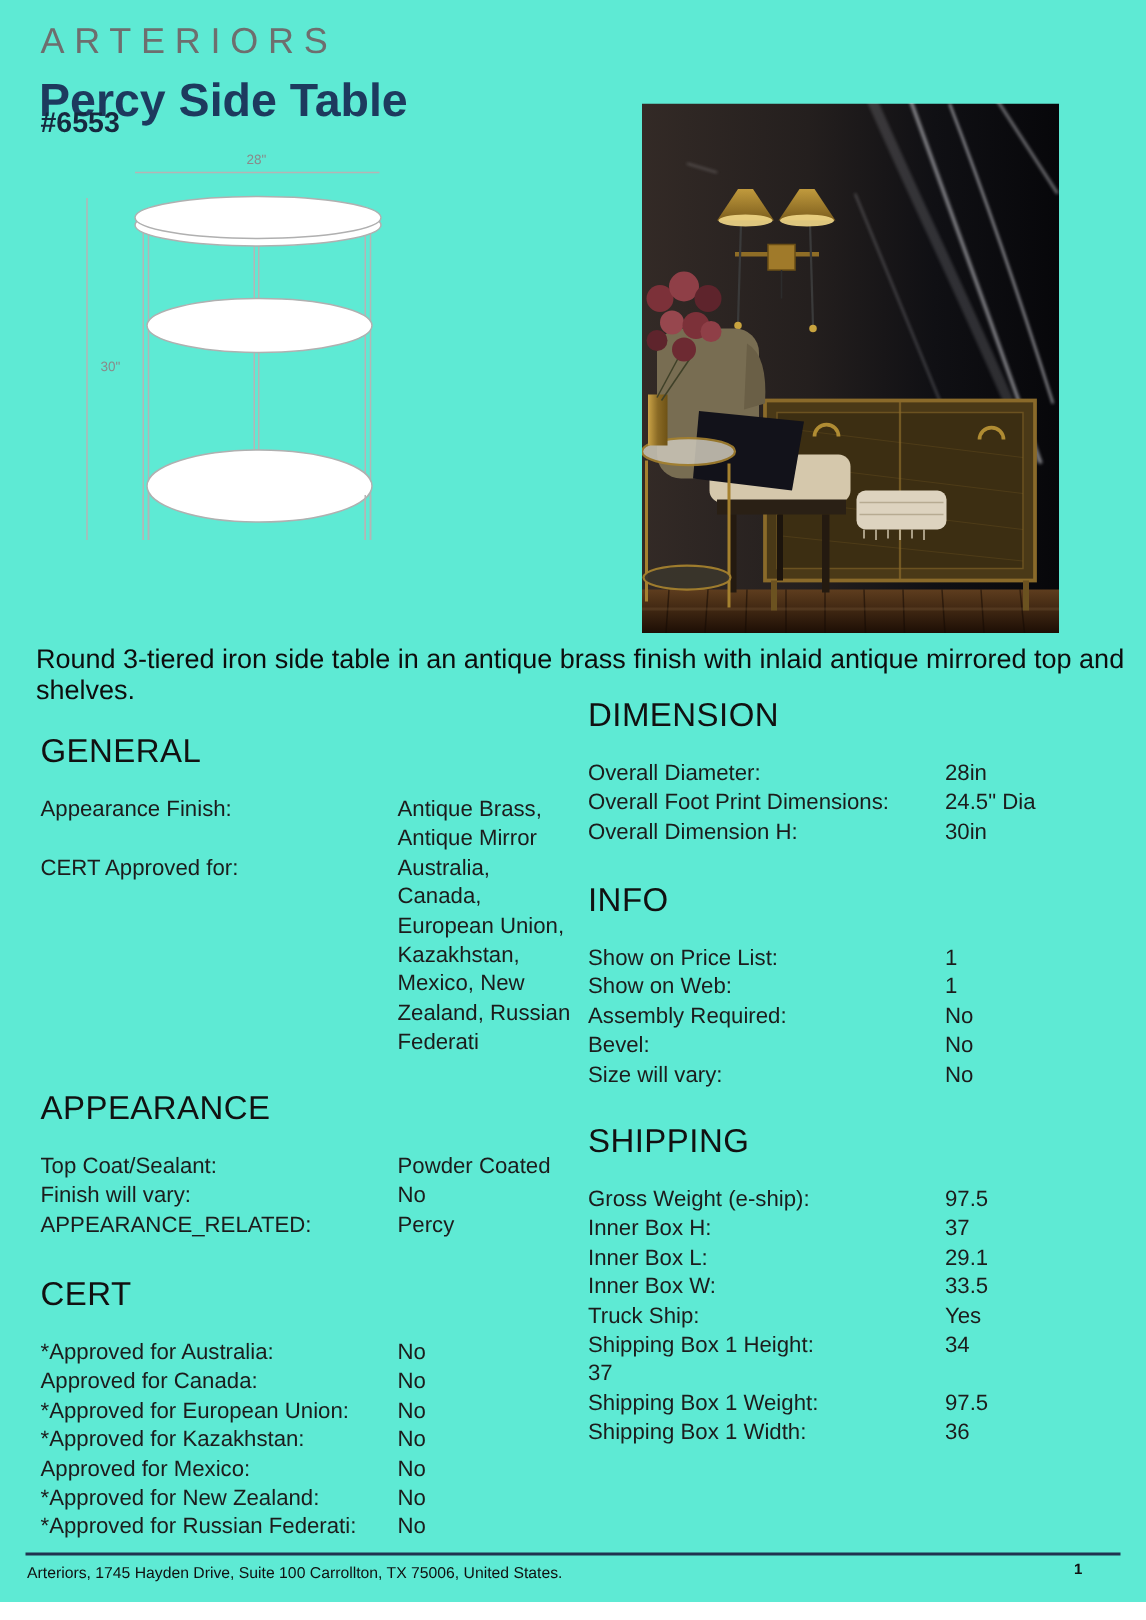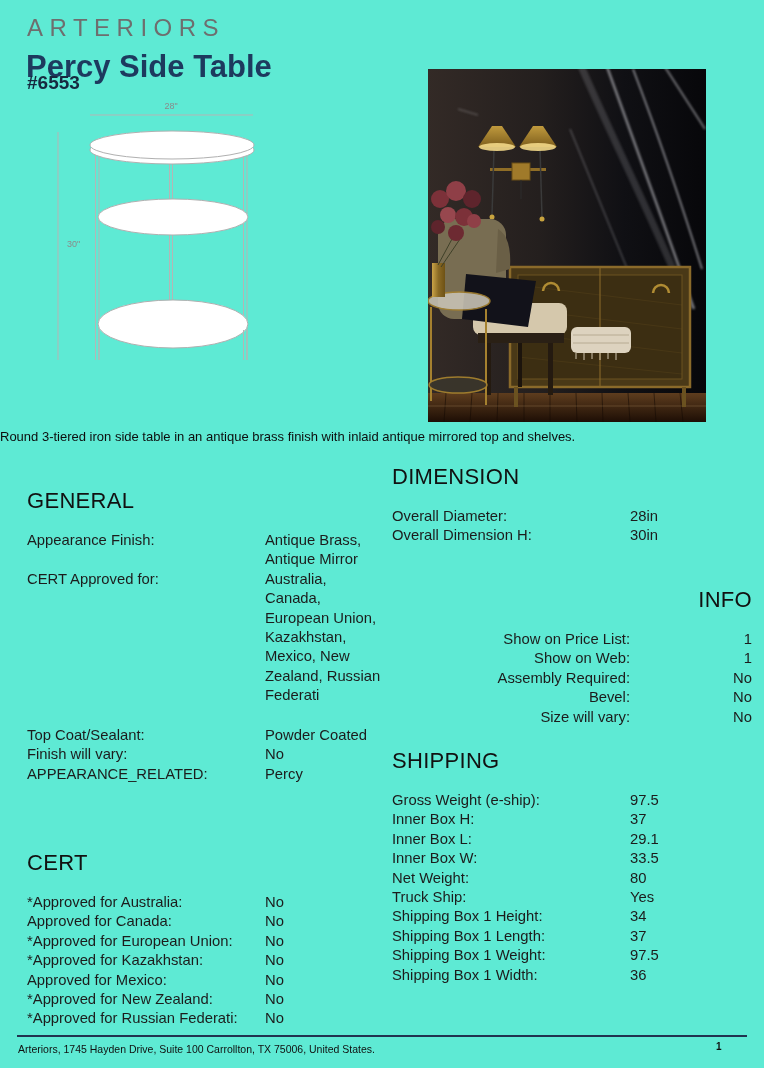--- a/index.html
+++ b/index.html
@@ -10,33 +10,33 @@
   .brand { position:absolute; left:27px; top:14px; font-size:24px; letter-spacing:6.5px;
     color:#6e6e6e; font-weight:400; }
   .title { position:absolute; left:26px; top:49px; font-size:31px; font-weight:bold; color:#1d3a5e; }
   .sku   { position:absolute; left:27px; top:72px; font-size:19px; font-weight:bold; color:#16293f; }
 
   .drawing { position:absolute; left:40px; top:95px; width:300px; height:310px; }
   .drawing text { font-family:"Liberation Sans", sans-serif; font-size:9px; fill:#8a8a8a; }
 
   .photo { position:absolute; left:428px; top:69px; width:278px; height:353px; }
 
-  .description { position:absolute; left:0; top:429px; width:740px; font-size:13px; color:#0d0d0d; }
+  .description { position:absolute; left:24px; top:429px; width:740px; font-size:18px; color:#0d0d0d; }
 
   .section { position:absolute; }
   .section h2 { font-size:22px; font-weight:500; color:#111; line-height:26px; margin:0 0 17px 0;
     letter-spacing:0.3px; }
   .spec-rows { display:block; }
   .spec-row { display:grid; grid-template-columns:238px 1fr; align-items:start; }
   .spec-label, .spec-value { font-size:14.8px; line-height:19.4px; color:#1c1c1c; white-space:pre-line; }
 
   .col-left  { left:27px;  width:360px;margin-top:24px; }
   .col-right { left:392px; width:360px; }
   .sec-l0 { top:464px; } .sec-l1 { top:702px; } .sec-l2 { top:826px; }
-  .sec-r0 { top:464px; } .sec-r1 { top:587px;text-align:right; } .sec-r2 { top:748px; }
+  .sec-r0 { top:464px; } .sec-r1 { top:587px; } .sec-r2 { top:748px; }
 
   .footer-rule { position:absolute; left:17px; top:1035px; width:730px; height:2px; background:#20334f; }
   .footer-address { position:absolute; left:18px; top:1043px; font-size:10.5px; color:#101010; }
   .page-number { position:absolute; left:716px; top:1041px; font-size:10px; color:#101010; font-weight:bold; }
 </style>
 </head>
 <body>
 
 <div class="page">
 
@@ -224,20 +224,21 @@
 Canada,
 European Union,
 Kazakhstan,
 Mexico, New
 Zealand, Russian
 Federati</div>
         </div>
       </div>
   </div>
   <div class="section col-left sec-l1">
+    <h2>APPEARANCE</h2>
     <div class="spec-rows">
         <div class="spec-row">
           <div class="spec-label">Top Coat/Sealant:</div>
           <div class="spec-value">Powder Coated</div>
         </div>
         <div class="spec-row">
           <div class="spec-label">Finish will vary:</div>
           <div class="spec-value">No</div>
         </div>
         <div class="spec-row">
@@ -281,20 +282,24 @@
   </div>
 
   <div class="section col-right sec-r0">
     <h2>DIMENSION</h2>
     <div class="spec-rows">
         <div class="spec-row">
           <div class="spec-label">Overall Diameter:</div>
           <div class="spec-value">28in</div>
         </div>
         <div class="spec-row">
+          <div class="spec-label">Overall Foot Print Dimensions:</div>
+          <div class="spec-value">24.5" Dia</div>
+        </div>
+        <div class="spec-row">
           <div class="spec-label">Overall Dimension H:</div>
           <div class="spec-value">30in</div>
         </div>
       </div>
   </div>
   <div class="section col-right sec-r1">
     <h2>INFO</h2>
     <div class="spec-rows">
         <div class="spec-row">
           <div class="spec-label">Show on Price List:</div>
@@ -331,33 +336,28 @@
         </div>
         <div class="spec-row">
           <div class="spec-label">Inner Box L:</div>
           <div class="spec-value">29.1</div>
         </div>
         <div class="spec-row">
           <div class="spec-label">Inner Box W:</div>
           <div class="spec-value">33.5</div>
         </div>
         <div class="spec-row">
-          <div class="spec-label">Net Weight:</div>
-          <div class="spec-value">80</div>
-        </div>
-        <div class="spec-row">
           <div class="spec-label">Truck Ship:</div>
           <div class="spec-value">Yes</div>
         </div>
         <div class="spec-row">
           <div class="spec-label">Shipping Box 1 Height:</div>
           <div class="spec-value">34</div>
         </div>
         <div class="spec-row">
-          <div class="spec-label">Shipping Box 1 Length:</div>
           <div class="spec-value">37</div>
         </div>
         <div class="spec-row">
           <div class="spec-label">Shipping Box 1 Weight:</div>
           <div class="spec-value">97.5</div>
         </div>
         <div class="spec-row">
           <div class="spec-label">Shipping Box 1 Width:</div>
           <div class="spec-value">36</div>
         </div>

